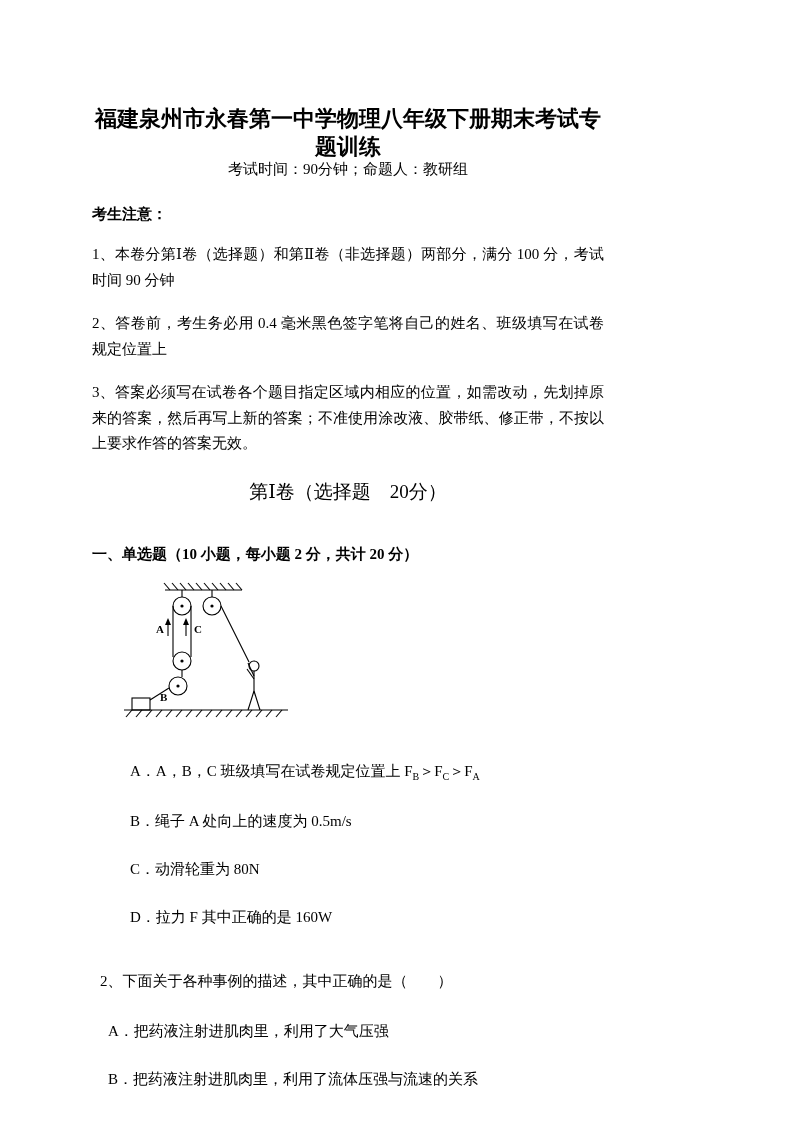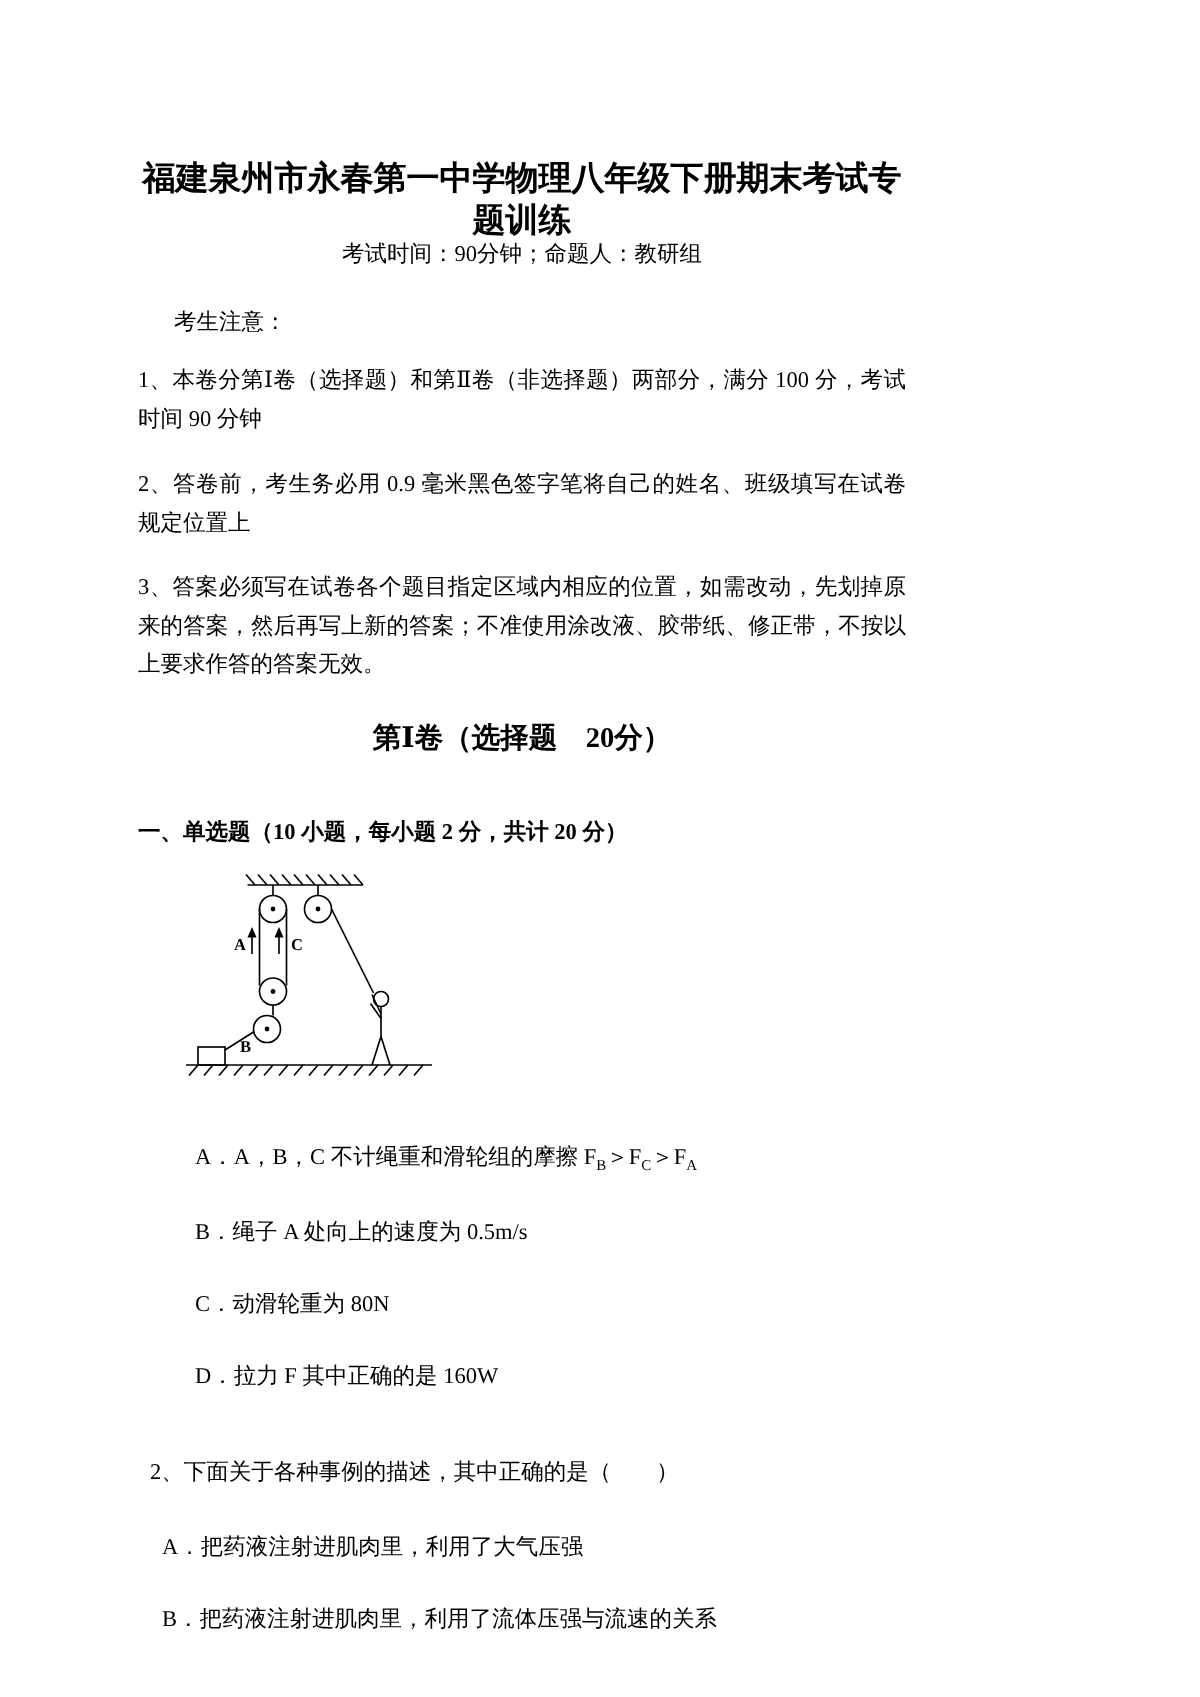--- a/index.html
+++ b/index.html
@@ -21,33 +21,32 @@
     font-weight: bold;
     text-align: center;
     line-height: 1.25;
   }
   .subtitle {
     font-size: 15px;
     text-align: center;
   }
   .notice-heading {
     font-size: 15px;
-    font-weight: normal;
+    font-weight: bold;
     margin-top: 26px;
-    margin-left: 24px;
   }
   .notice-item {
     font-size: 15px;
     margin-top: 18px;
     line-height: 1.7;
     text-align: justify;
   }
   .section-title {
     font-size: 19px;
-    font-weight: bold;
+    font-weight: normal;
     text-align: center;
     margin-top: 22px;
   }
   .subsection-title {
     font-size: 15px;
     font-weight: bold;
     margin-top: 40px;
   }
   .question-text {
     font-size: 15px;
@@ -85,21 +84,21 @@
 </head>
 <body>
 
 <div class="page">
 
   <h1 class="title">福建泉州市永春第一中学物理八年级下册期末考试专题训练</h1>
   <p class="subtitle">考试时间：90分钟；命题人：教研组</p>
 
   <p class="notice-heading">考生注意：</p>
   <p class="notice-item">1、本卷分第Ⅰ卷（选择题）和第Ⅱ卷（非选择题）两部分，满分 100 分，考试时间 90 分钟</p>
-  <p class="notice-item">2、答卷前，考生务必用 0.9 毫米黑色签字笔将自己的姓名、班级填写在试卷规定位置上</p>
+  <p class="notice-item">2、答卷前，考生务必用 0.4 毫米黑色签字笔将自己的姓名、班级填写在试卷规定位置上</p>
   <p class="notice-item">3、答案必须写在试卷各个题目指定区域内相应的位置，如需改动，先划掉原来的答案，然后再写上新的答案；不准使用涂改液、胶带纸、修正带，不按以上要求作答的答案无效。</p>
 
   <h2 class="section-title">第Ⅰ卷（选择题　20分）</h2>
   <h3 class="subsection-title">一、单选题（10 小题，每小题 2 分，共计 20 分）</h3>
 
 
   <div class="figure-wrap">
     <svg viewBox="0 0 175 152" width="175" height="152" aria-hidden="true">
 
       <g>
@@ -185,21 +184,21 @@
         <line x1="112" y1="132" x2="106" y2="139"></line>
         <line x1="122" y1="132" x2="116" y2="139"></line>
         <line x1="132" y1="132" x2="126" y2="139"></line>
         <line x1="142" y1="132" x2="136" y2="139"></line>
         <line x1="152" y1="132" x2="146" y2="139"></line>
         <line x1="162" y1="132" x2="156" y2="139"></line>
       </g>
     </svg>
   </div>
 
-  <p class="option"><span>A．A，B，C 不计绳重和滑轮组的摩擦 F</span><sub>B</sub><span>＞F</span><sub>C</sub><span>＞F</span><sub>A</sub></p>
+  <p class="option"><span>A．A，B，C 班级填写在试卷规定位置上 F</span><sub>B</sub><span>＞F</span><sub>C</sub><span>＞F</span><sub>A</sub></p>
 
   <p class="option">B．绳子 A 处向上的速度为 0.5m/s</p>
   <p class="option">C．动滑轮重为 80N</p>
   <p class="option">D．拉力 F 其中正确的是 160W</p>
 
   <p class="question-text q2">2、下面关于各种事例的描述，其中正确的是（　　）</p>
   <p class="option q2-option">A．把药液注射进肌肉里，利用了大气压强</p>
   <p class="option q2-option">B．把药液注射进肌肉里，利用了流体压强与流速的关系</p>
 
 </div>

